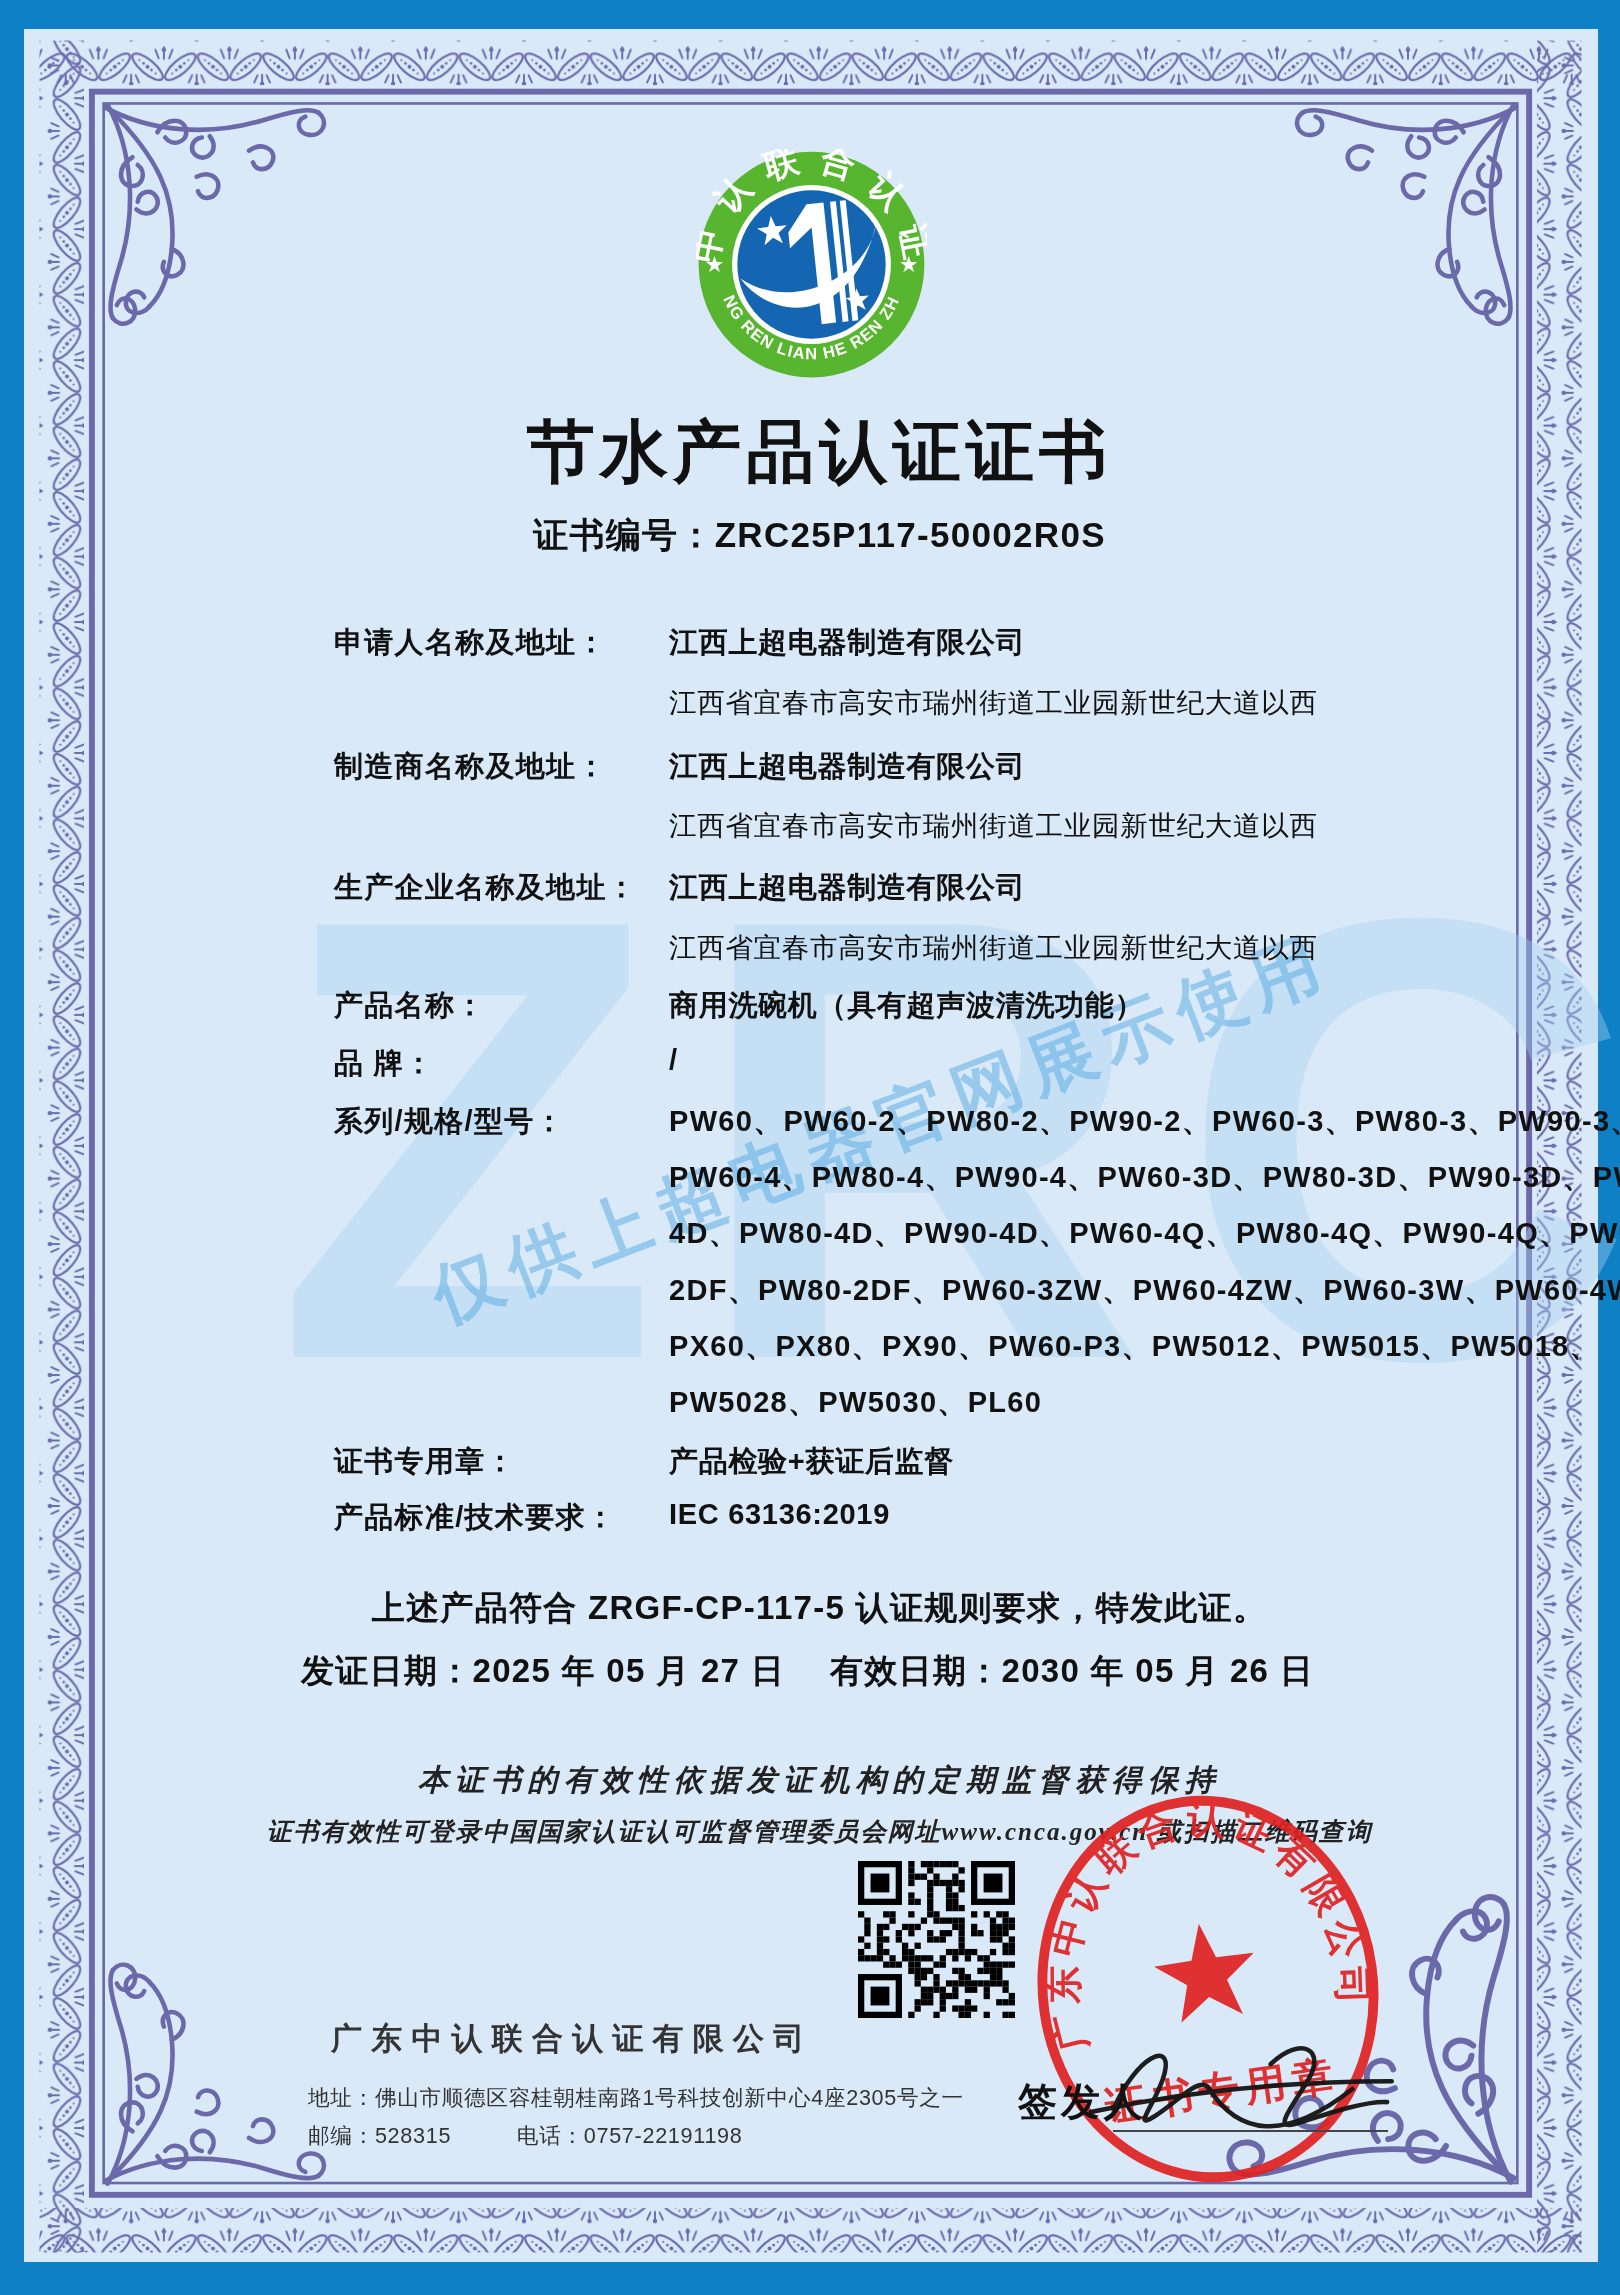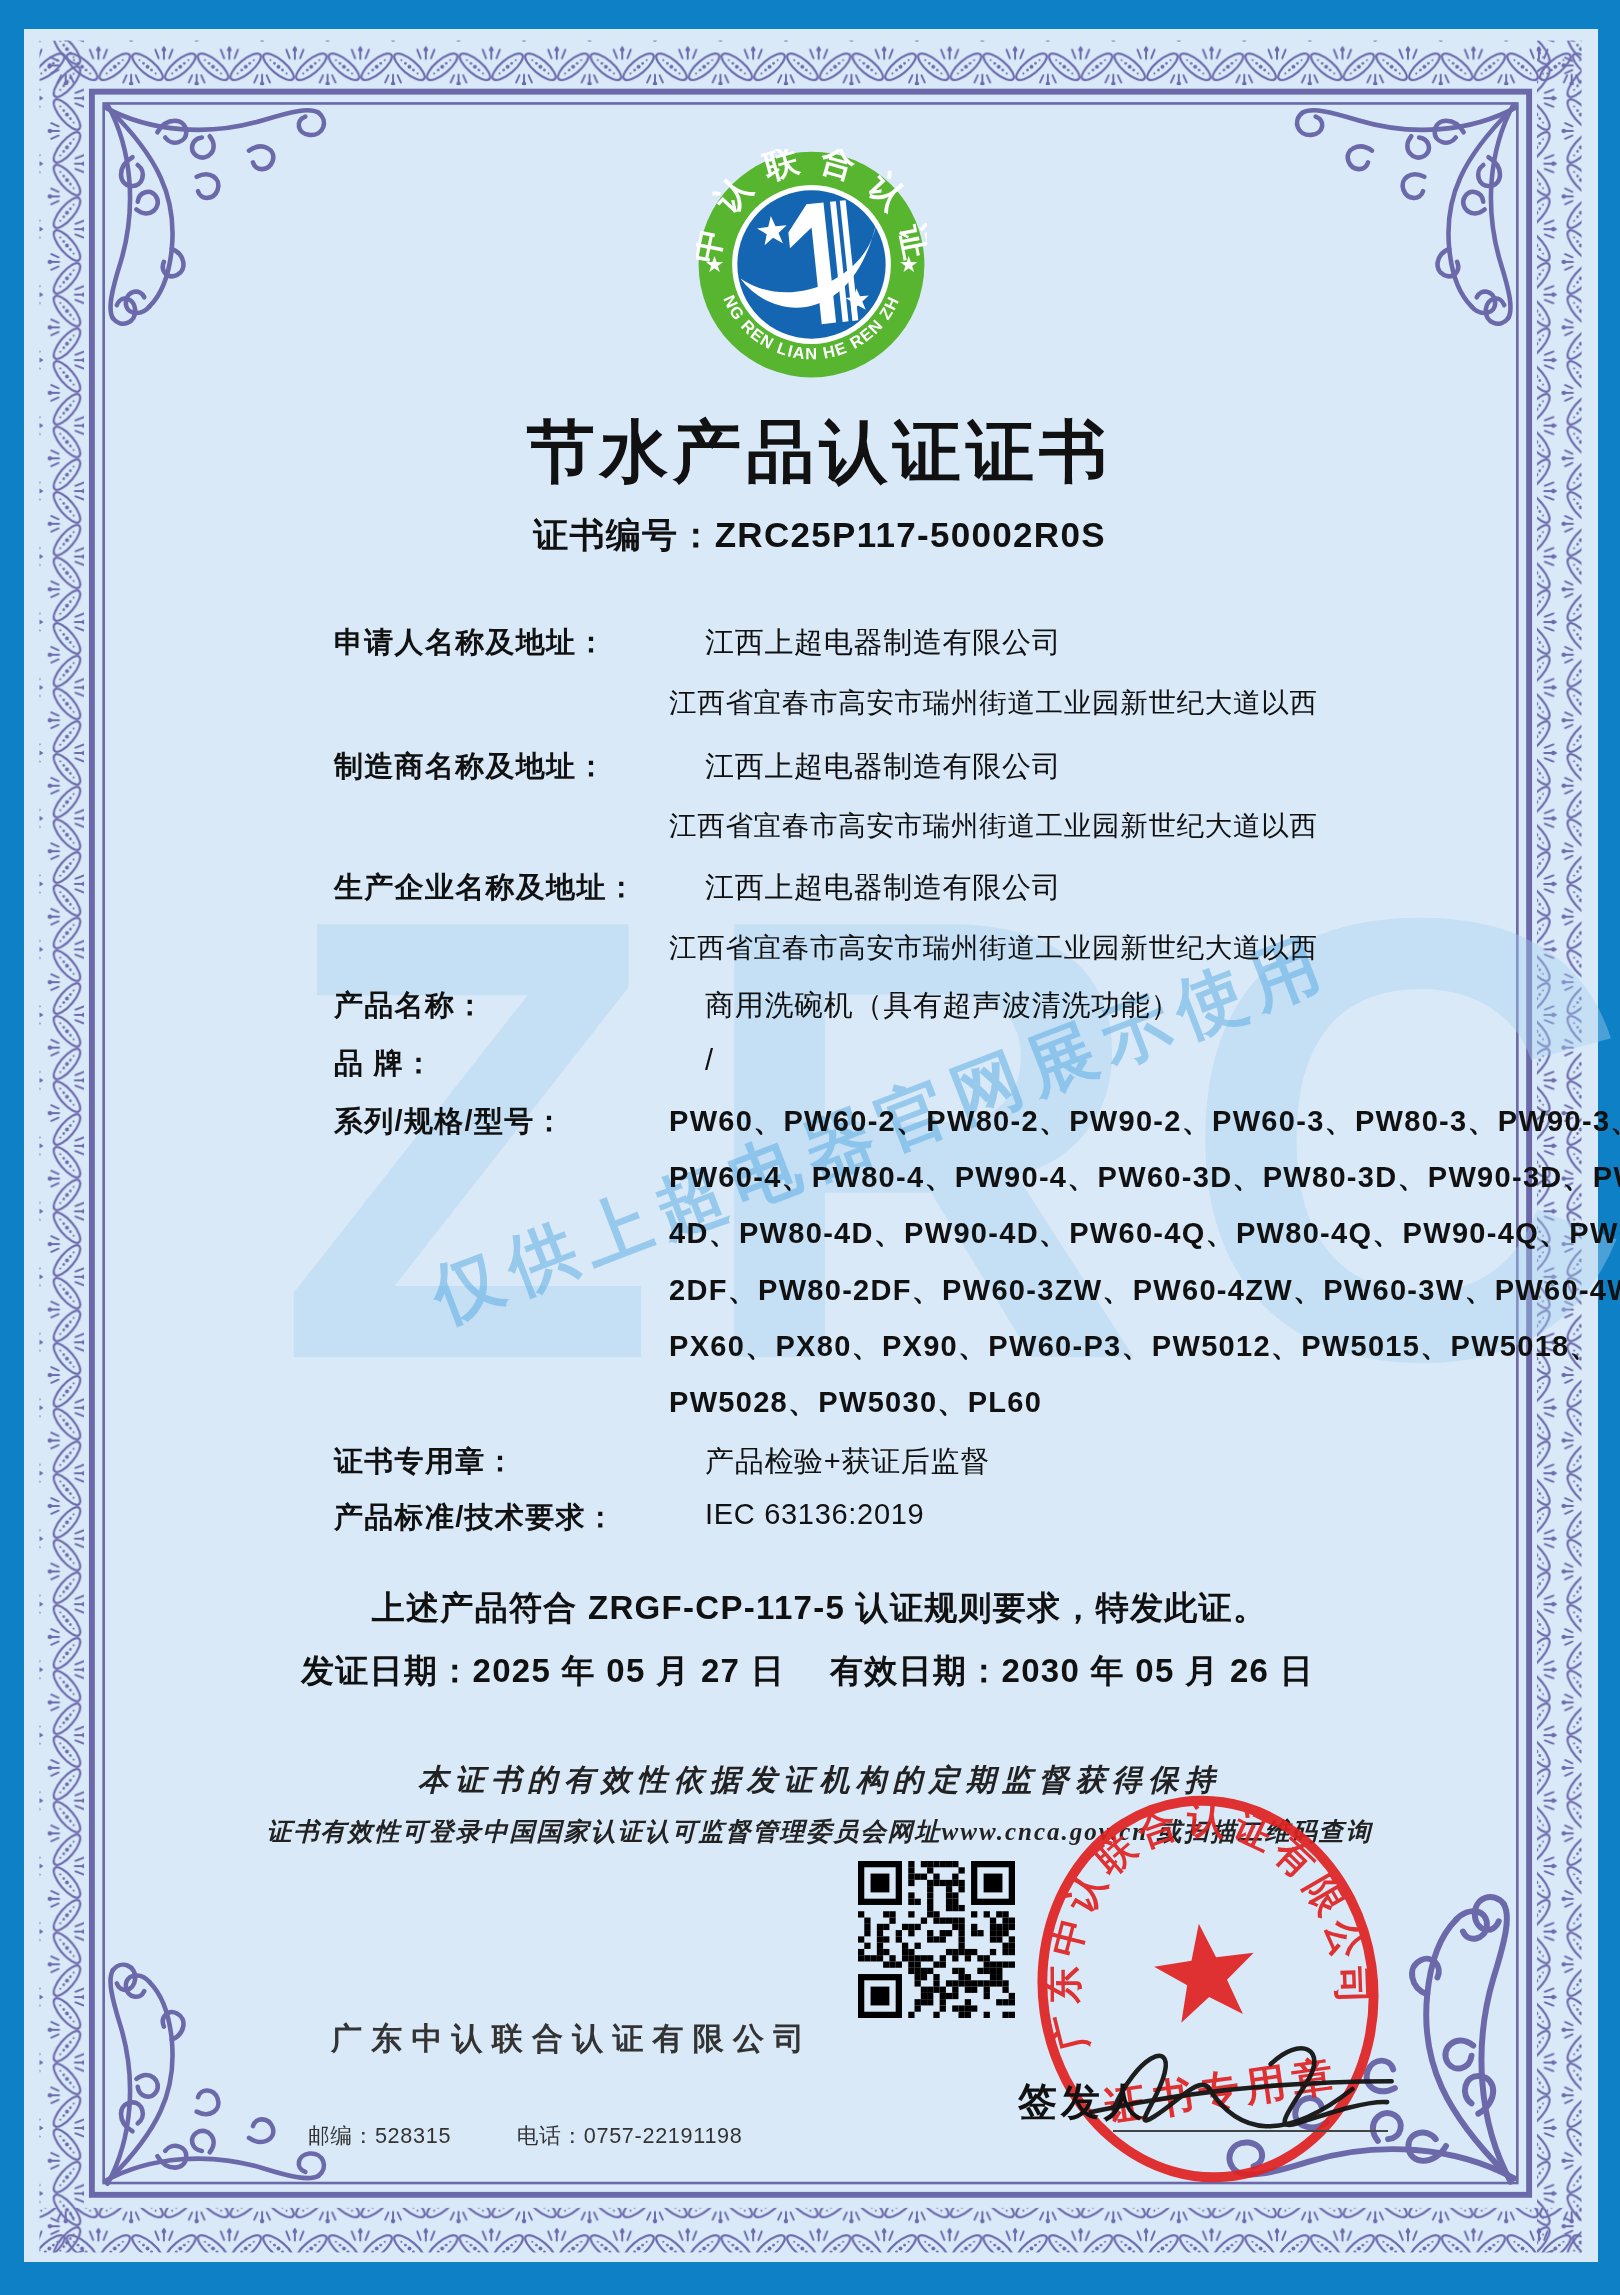--- a/index.html
+++ b/index.html
@@ -2,21 +2,21 @@
 <html style="font-size:10.5px"><head>
 <meta charset="utf-8">
 <style>
   html,body{margin:0;padding:0;background:#0d80c6;}
   #canvas{position:relative;width:1621px;height:2295px;background:#0d80c6;overflow:hidden;
           font-family:"Liberation Sans","DejaVu Sans",sans-serif;color:#111;}
   .paper{position:absolute;left:23.6px;top:29px;width:1574px;height:2233px;background:#d9e9f8;}
   .abs{position:absolute;}
   .ctr{left:1px;width:1621px;text-align:center;padding-left:8px;}
   .lbl{font-size:29px;font-weight:700;letter-spacing:1.3px;white-space:nowrap;}
-  .val{font-size:29px;font-weight:400;letter-spacing:0.7px;white-space:nowrap;margin-left:36px;}
+  .val{font-size:29px;font-weight:700;letter-spacing:0.7px;white-space:nowrap;}
   .adr{font-size:27.5px;font-weight:500;letter-spacing:0.7px;white-space:nowrap;}
   .mline{font-size:29px;font-weight:600;letter-spacing:1.3px;white-space:nowrap;}
   .title{font-size:68px;font-weight:800;letter-spacing:5.2px;}
   .certno{font-size:35px;font-weight:700;letter-spacing:1.3px;}
   .statement{font-size:33px;font-weight:600;letter-spacing:1.3px;margin-top:16px;}
   .dateline{font-size:33px;font-weight:700;white-space:nowrap;letter-spacing:1.3px;}
   .notice1{font-family:"Liberation Serif","DejaVu Serif",serif;font-style:italic;font-size:30px;font-weight:700;letter-spacing:6.5px;color:#222;}
   .notice2{font-family:"Liberation Serif","DejaVu Serif",serif;font-style:italic;font-size:25px;font-weight:600;letter-spacing:2px;color:#222;}
   .company{font-size:31px;font-weight:700;letter-spacing:9.2px;color:#333;}
   .contact{font-size:21.6px;font-weight:500;color:#333;letter-spacing:0.7px;white-space:nowrap;}
@@ -423,20 +423,21 @@
       <path id="sealArc" d="M-168,128 A200,238 0 1 1 168,128" fill="none"></path>
       <text font-size="58" font-weight="700" fill="#e02222" letter-spacing="10">
         <textPath href="#sealArc" startOffset="50%" text-anchor="middle">广东中认联合认证有限公司</textPath>
       </text>
       <polygon transform="translate(0,-20) scale(0.95)" fill="#e02222" points="0,-85 20,-27.5 80.8,-26.3 32.3,10.5 50,68.8 0,34 -50,68.8 -32.3,10.5 -80.8,-26.3 -20,-27.5"></polygon>
       <text x="0" y="178" font-size="62" font-weight="700" fill="#e02222" letter-spacing="10" text-anchor="middle">证书专用章</text>
     </g>
   </svg>
 
   <div class="abs company" style="left:331px;top:2018px;">广东中认联合认证有限公司</div>
+  <div class="abs contact" style="left:308px;top:2083px;">地址：佛山市顺德区容桂朝桂南路1号科技创新中心4座2305号之一</div>
   <div class="abs contact" style="left:308px;top:2121px;">
     <span>邮编：528315</span>
     <span style="margin-left:59px;">电话：0757-22191198</span>
   </div>
 
   <div class="abs sigline" style="left:1113px;top:2130px;width:275px;height:2px;"></div>
   <div class="abs signer" style="left:994px;top:2075px;margin-left:24px;">签发人</div>
   <svg class="abs" style="left:1074px;top:2004px;" width="341" height="157" viewBox="0 0 520 240">
     <g fill="none" stroke="#141414" stroke-width="7" stroke-linecap="round" opacity="0.95">
       <path d="M60,160 C95,80 150,55 138,105 C128,148 85,195 122,172 C158,150 190,110 205,128"></path>

